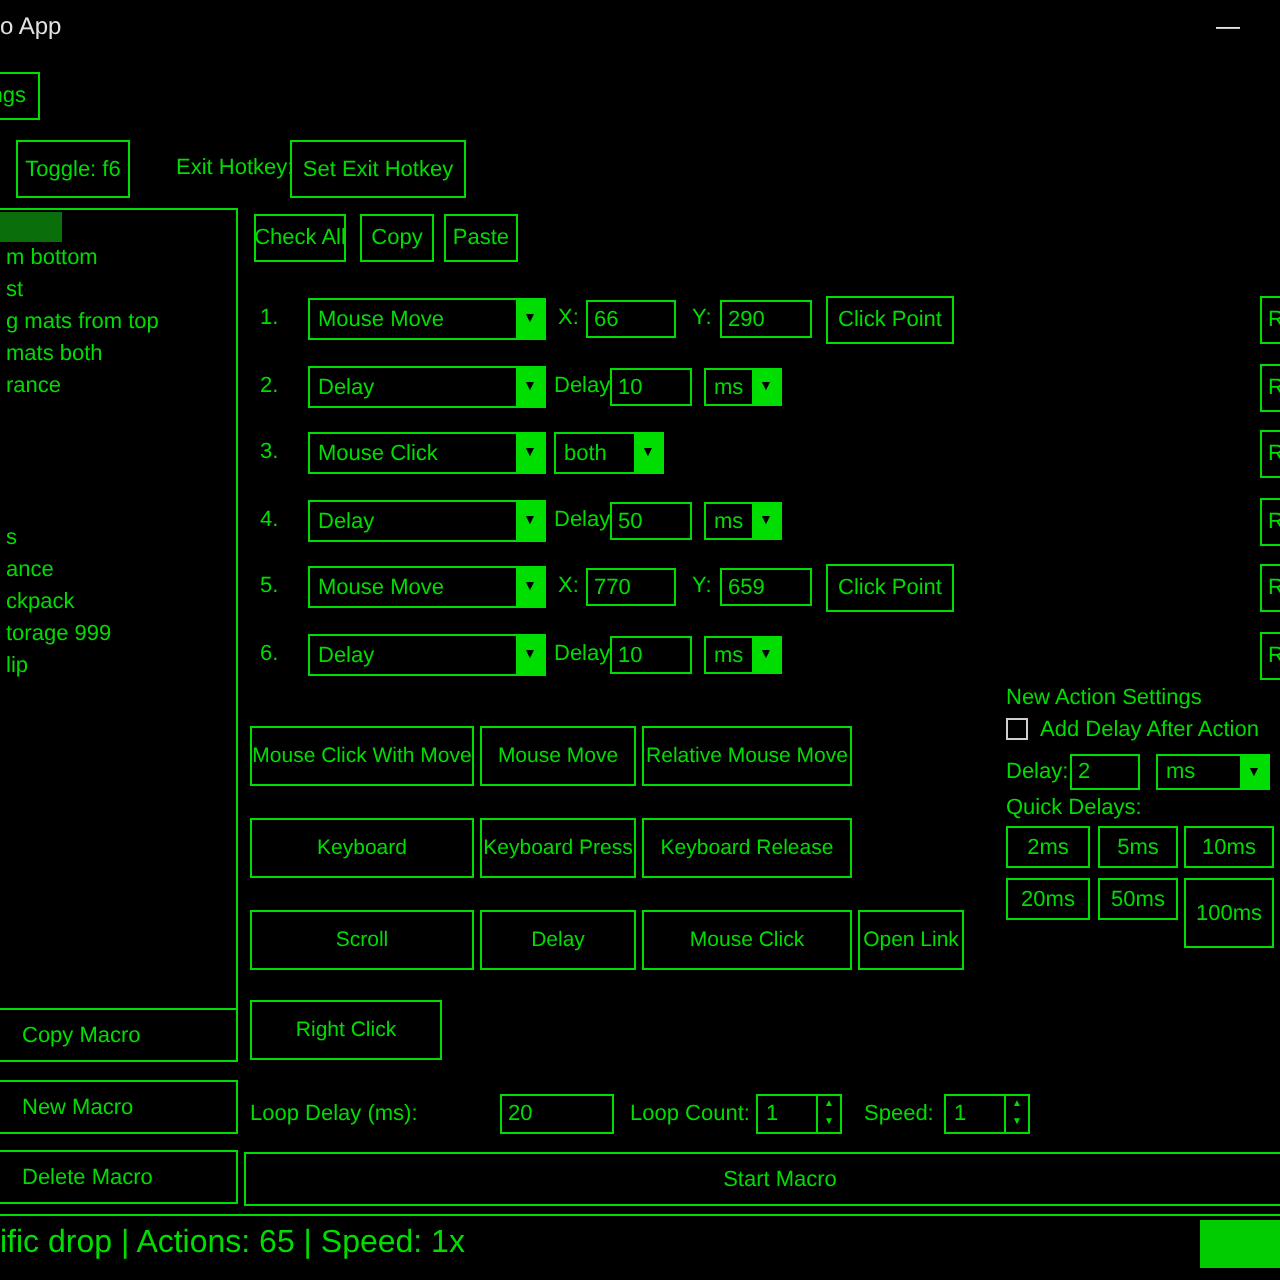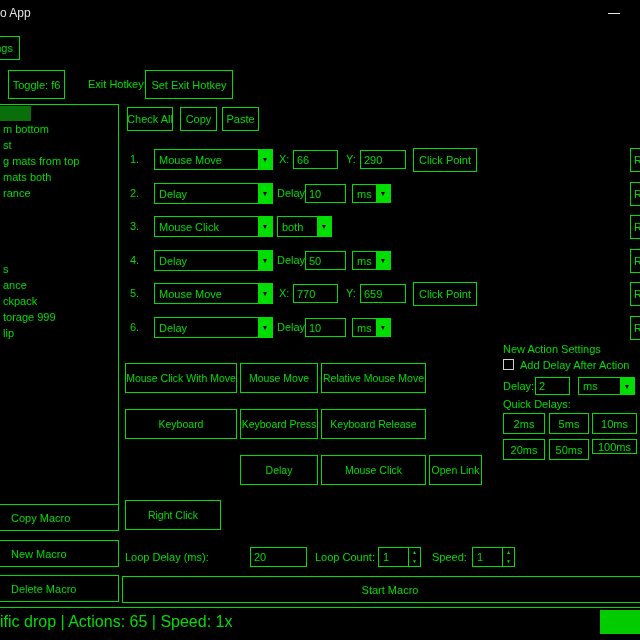--- a/index.html
+++ b/index.html
@@ -205,20 +205,23 @@
   <div class="btn abtn" style="left:125px; top:409px; width:112px; height:30px;">
     <span>Keyboard</span>
   </div>
   <div class="btn abtn" style="left:321px; top:409px; width:105px; height:30px;">
     <span>Keyboard Release</span>
   </div>
   <div class="btn abtn" style="left:240px; top:409px; width:78px; height:30px;">
     <span>Keyboard Press</span>
   </div>
 
+  <div class="btn abtn" style="left:125px; top:455px; width:112px; height:30px;">
+    <span>Scroll</span>
+  </div>
   <div class="btn abtn" style="left:240px; top:455px; width:78px; height:30px;">
     <span>Delay</span>
   </div>
   <div class="btn abtn" style="left:321px; top:455px; width:105px; height:30px;">
     <span>Mouse Click</span>
   </div>
   <div class="btn abtn" style="left:429px; top:455px; width:53px; height:30px;">
     <span>Open Link</span>
   </div>
 
@@ -245,21 +248,21 @@
   </div>
   <div class="btn" style="left:592px; top:413px; width:45px; height:21px;">
     <span>10ms</span>
   </div>
   <div class="btn" style="left:503px; top:439px; width:42px; height:21px;">
     <span>20ms</span>
   </div>
   <div class="btn" style="left:549px; top:439px; width:40px; height:21px;">
     <span>50ms</span>
   </div>
-  <div class="btn" style="left:592px; top:439px; width:45px; height:15px;">
+  <div class="btn" style="left:592px; top:439px; width:45px; height:35px;">
     <span>100ms</span>
   </div>
 
   <div class="btn" style="left:-12px; top:504px; width:131px; height:27px; justify-content:flex-start; padding-left:22px;">
     <span>Copy Macro</span>
   </div>
   <div class="btn" style="left:-12px; top:540px; width:131px; height:27px; justify-content:flex-start; padding-left:22px;">
     <span>New Macro</span>
   </div>
   <div class="btn" style="left:-12px; top:575px; width:131px; height:27px; justify-content:flex-start; padding-left:22px;">

